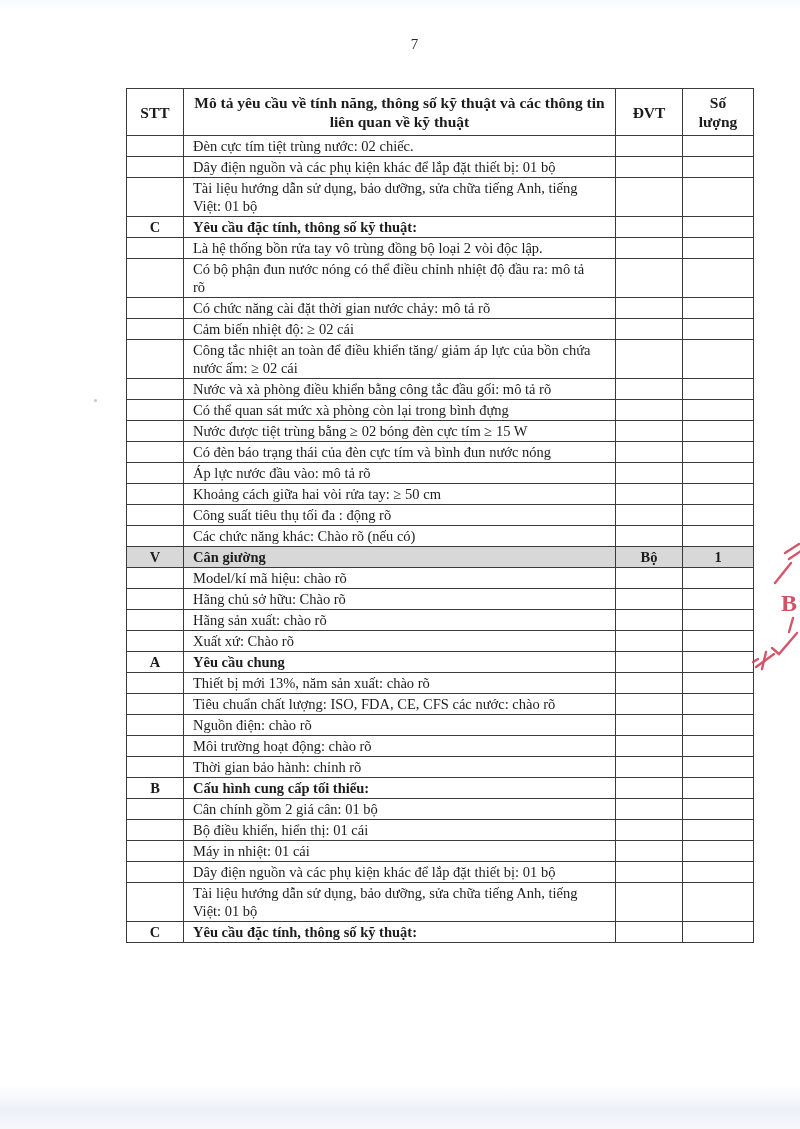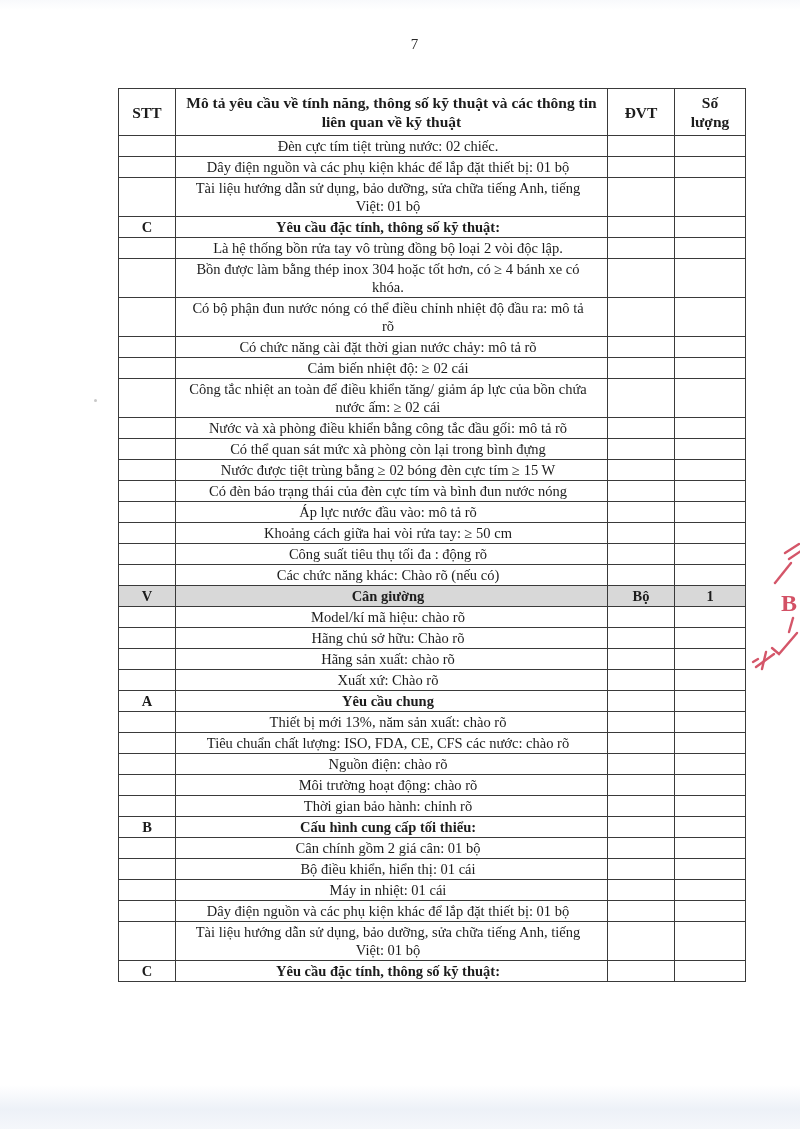--- a/index.html
+++ b/index.html
@@ -10,40 +10,40 @@
     position:relative;
     overflow:hidden;
     color:#1c1c1c;
   }
   .page{position:absolute;inset:0;}
   .page-number{
     position:absolute;top:36px;left:0;width:830px;
     text-align:center;font-size:15px;color:#2a2a2a;letter-spacing:1px;
   }
   table.spec-table{
-    position:absolute;left:118px;top:88px;width:627px;
+    position:absolute;left:126px;top:88px;width:627px;
     border-collapse:collapse;table-layout:fixed;
   }
   .spec-table col.c-stt{width:57px;}
   .spec-table col.c-desc{width:432px;}
   .spec-table col.c-dvt{width:67px;}
   .spec-table col.c-qty{width:71px;}
   .spec-table th,.spec-table td{
     border:1.5px solid #3a3a3a;
     vertical-align:middle;
     font-size:14.5px;
     line-height:18px;
     padding:1px 6px;
   }
   .spec-table th{
     font-weight:bold;text-align:center;
     font-size:15.5px;line-height:19px;padding:4px 6px;
   }
   .spec-table td.stt{text-align:center;font-weight:bold;}
-  .spec-table td.desc{text-align:center;padding-left:9px;padding-right:16px;}
+  .spec-table td.desc{text-align:left;padding-left:9px;padding-right:16px;}
   .spec-table td.dvt,.spec-table td.qty{text-align:center;}
   .spec-table tr.section td.desc{font-weight:bold;}
   .spec-table tr.shaded td{background:#d8d8d8;}
   .spec-table tr.shaded td.dvt,
   .spec-table tr.shaded td.qty{font-weight:bold;}
   .annotations{
     position:absolute;left:745px;top:535px;width:55px;height:140px;
     pointer-events:none;
   }
   .dot-artifact{
@@ -110,26 +110,20 @@
           <td class="qty"></td>
         </tr>
         <tr class="item">
           <td class="stt"></td>
           <td class="desc">Là hệ thống bồn rửa tay vô trùng đồng bộ loại 2 vòi độc lập.</td>
           <td class="dvt"></td>
           <td class="qty"></td>
         </tr>
         <tr class="item">
           <td class="stt"></td>
-          <td class="desc">Bồn được làm bằng thép inox 304 hoặc tốt hơn, có ≥ 4 bánh xe có khóa.</td>
-          <td class="dvt"></td>
-          <td class="qty"></td>
-        </tr>
-        <tr class="item">
-          <td class="stt"></td>
           <td class="desc">Có bộ phận đun nước nóng có thể điều chỉnh nhiệt độ đầu ra: mô tả rõ</td>
           <td class="dvt"></td>
           <td class="qty"></td>
         </tr>
         <tr class="item">
           <td class="stt"></td>
           <td class="desc">Có chức năng cài đặt thời gian nước chảy: mô tả rõ</td>
           <td class="dvt"></td>
           <td class="qty"></td>
         </tr>

